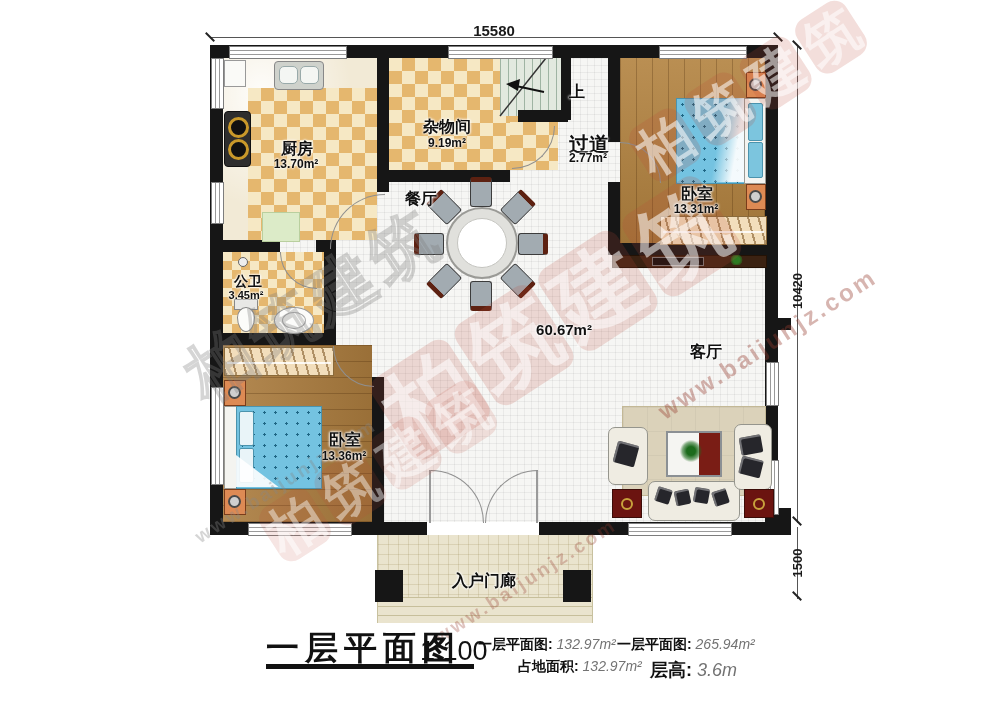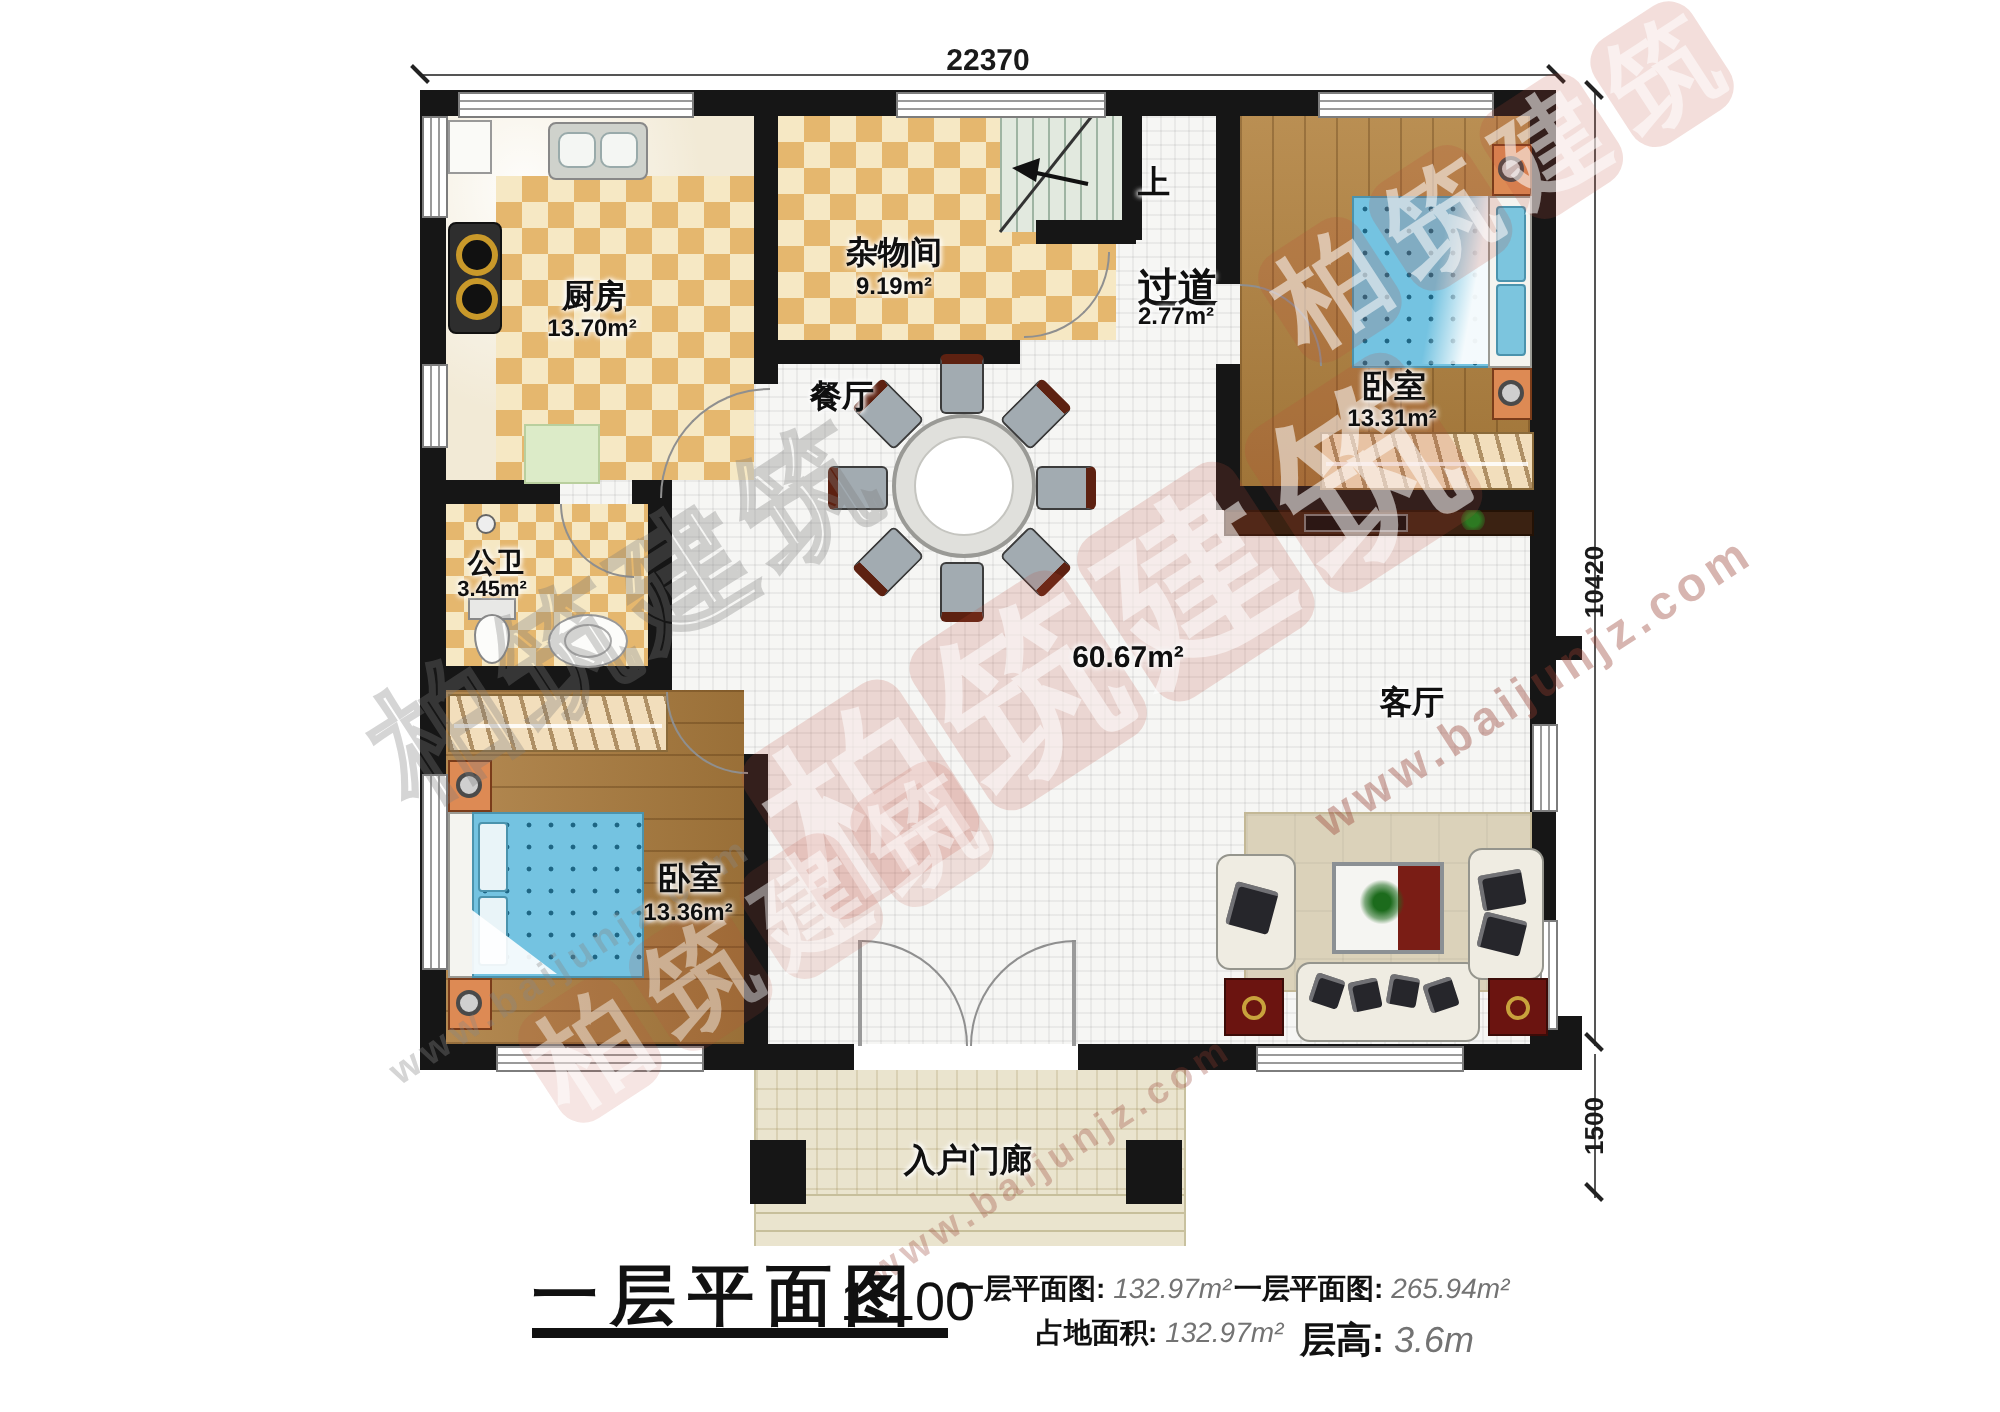--- a/index.html
+++ b/index.html
@@ -80,21 +80,21 @@
   .leg-val{font-weight:500;color:#737373;font-style:italic;}
 </style>
 </head>
 <body>
 
 <div id="stage">
 
   <div class="dline" style="left:210px;top:37px;width:568px;height:1px;"></div>
   <div class="tick" style="left:204px;top:36px;"></div>
   <div class="tick" style="left:772px;top:36px;"></div>
-  <div class="dim" style="left:494px;top:22px;transform:translateX(-50%);font-size:15px;">22370</div>
+  <div class="dim" style="left:494px;top:22px;transform:translateX(-50%);font-size:15px;">15580</div>
 
   <div class="dline" style="left:797px;top:45px;width:1px;height:478px;"></div>
   <div class="tick" style="left:791px;top:44px;"></div>
   <div class="tick" style="left:791px;top:520px;"></div>
   <div class="dim" style="left:797px;top:291px;transform:translate(-50%,-50%) rotate(-90deg);font-size:13px;">10420</div>
 
   <div class="dline" style="left:797px;top:527px;width:1px;height:72px;"></div>
   <div class="tick" style="left:791px;top:595px;"></div>
   <div class="dim" style="left:797px;top:563px;transform:translate(-50%,-50%) rotate(-90deg);font-size:13px;">1500</div>
 

